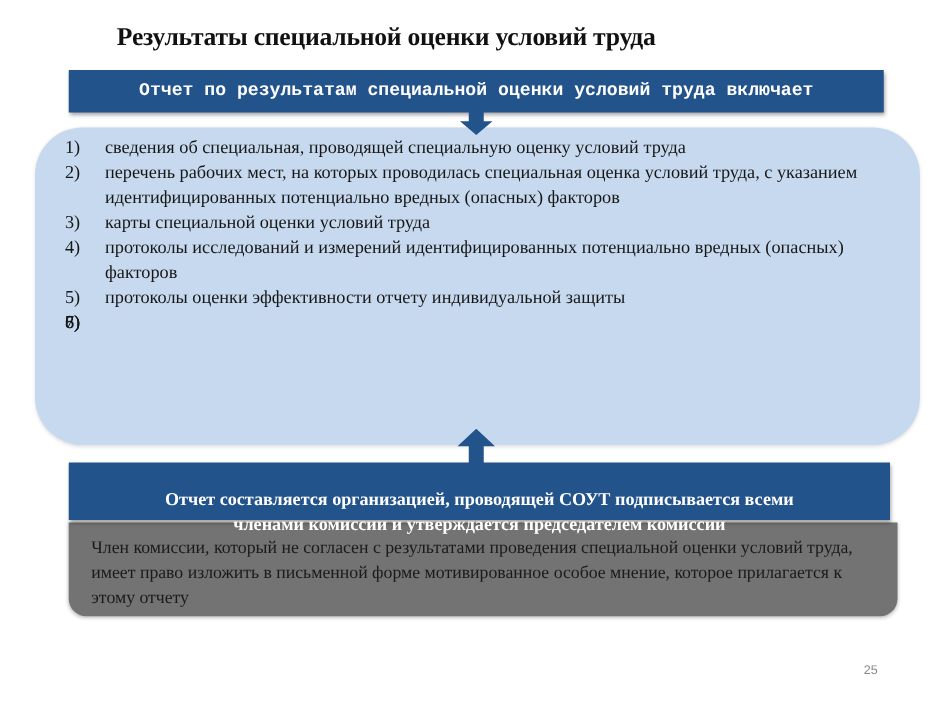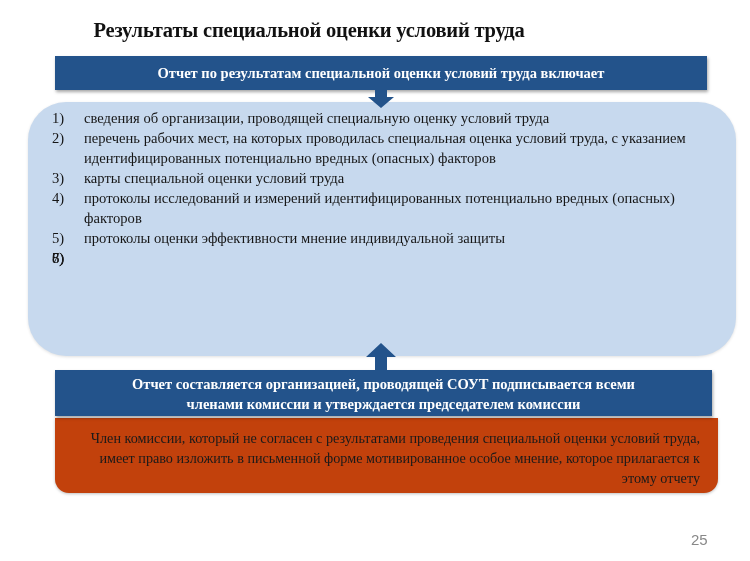--- a/index.html
+++ b/index.html
@@ -8,66 +8,66 @@
     font-family: "Liberation Serif", "DejaVu Serif", serif; color: #111;
   }
   .title {
     position: absolute; left: 0; width: 618px; top: 19px; text-align: center;
     font-size: 20.5px; font-weight: bold; color: #111; letter-spacing: -0.2px;
   }
   .bluebar {
     position: absolute; background: #23538b; color: #ffffff; font-weight: bold;
     text-align: center; box-shadow: 1px 2px 3px rgba(0,0,0,0.35);
   }
-  .bar1 { left: 55px; top: 56px; width: 652px; height: 34px; line-height: 34px; font-size: 14.5px; }
-  .bar2 { left: 55px; top: 370px; width: 657px; height: 46px; font-size: 14.5px; line-height: 20px; padding-top: 4px; box-sizing: border-box; z-index: 3; }
+  .bar1 { left: 55px; top: 56px; width: 652px; height: 34px; line-height: 34px; font-size: 14.5px; font-family: Liberation Mono, monospace; }
+  .bar2 { left: 55px; top: 370px; width: 657px; height: 46px; font-size: 14.5px; line-height: 20px; padding-top: 20px; box-sizing: border-box; z-index: 3; }
   .arrow { position: absolute; z-index: 4; }
   .arrow-down { left: 367px; top: 89px; }
   .arrow-up { left: 365px; top: 343px; }
   .listbox {
     position: absolute; left: 28px; top: 102px; width: 708px; height: 254px;
     background: #c7d9ee; border-radius: 38px; box-sizing: border-box;
     box-shadow: 0 1px 3px rgba(0,0,0,0.12);
     padding: 6px 20px 0 24px; z-index: 1;
   }
   .listbox ol { list-style: none; margin: 0; padding: 0; }
   .listbox li {
     position: relative; padding-left: 32px; font-size: 14.6px; line-height: 20px; color: #161616;
   }
   .listbox li .num { position: absolute; left: 0; top: 0; }
   .greybox {
     position: absolute; left: 55px; top: 418px; width: 663px; height: 75px;
-    background: #c2410c; border-radius: 0 0 14px 14px; box-sizing: border-box;
+    background: #737373; border-radius: 0 0 14px 14px; box-sizing: border-box;
     box-shadow: 0 1px 3px rgba(0,0,0,0.25);
-    text-align: right; font-size: 14.2px; line-height: 20px; padding: 10px 18px 0 18px; color: #1a1a1a;
+    text-align: left; font-size: 14.2px; line-height: 20px; padding: 10px 18px 0 18px; color: #1a1a1a;
     z-index: 2;
   }
   .pagenum {
     position: absolute; left: 691px; top: 531px; font-family: "Liberation Sans", "DejaVu Sans", sans-serif;
-    font-size: 15px; color: #888; text-align: right;
+    font-size: 10px; color: #888; text-align: right;
   }
 </style>
 </head>
 <body>
 
 <div class="title">Результаты специальной оценки условий труда</div>
 
 <div class="bluebar bar1">Отчет по результатам специальной оценки условий труда включает</div>
 
 <svg class="arrow arrow-down" width="28" height="20" viewBox="0 0 28 20">
   <polygon points="8,0 20,0 20,8 27,8 14,19 1,8 8,8" fill="#23538b"></polygon>
 </svg>
 
 <div class="listbox">
   <ol>
-    <li><span class="num">1)</span><span>сведения об организации, проводящей специальную оценку условий труда</span></li>
+    <li><span class="num">1)</span><span>сведения об специальная, проводящей специальную оценку условий труда</span></li>
     <li><span class="num">2)</span><span>перечень рабочих мест, на которых проводилась специальная оценка условий труда, с указанием идентифицированных потенциально вредных (опасных) факторов</span></li>
     <li><span class="num">3)</span><span>карты специальной оценки условий труда</span></li>
     <li><span class="num">4)</span><span>протоколы исследований и измерений идентифицированных потенциально вредных (опасных) факторов</span></li>
-    <li><span class="num">5)</span><span>протоколы оценки эффективности мнение индивидуальной защиты</span></li>
+    <li><span class="num">5)</span><span>протоколы оценки эффективности отчету индивидуальной защиты</span></li>
     <li><span class="num">6)</span></li>
     <li><span class="num">7)</span></li>
     <li><span class="num">8)</span></li>
   </ol>
 </div>
 
 <svg class="arrow arrow-up" width="32" height="28" viewBox="0 0 32 28">
   <polygon points="16,0 31,14 22,14 22,28 10,28 10,14 1,14" fill="#23538b"></polygon>
 </svg>
 

